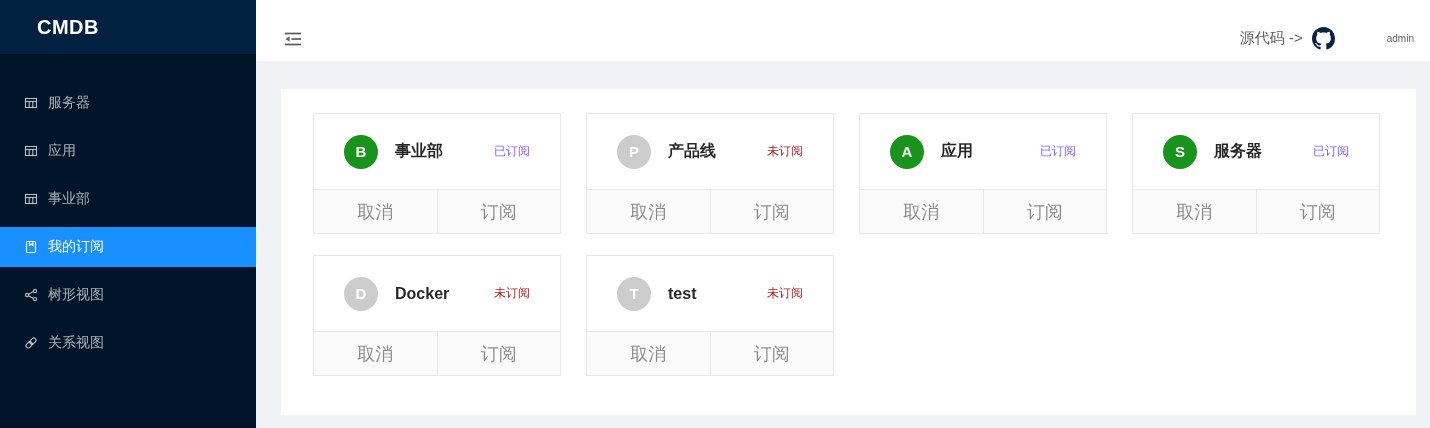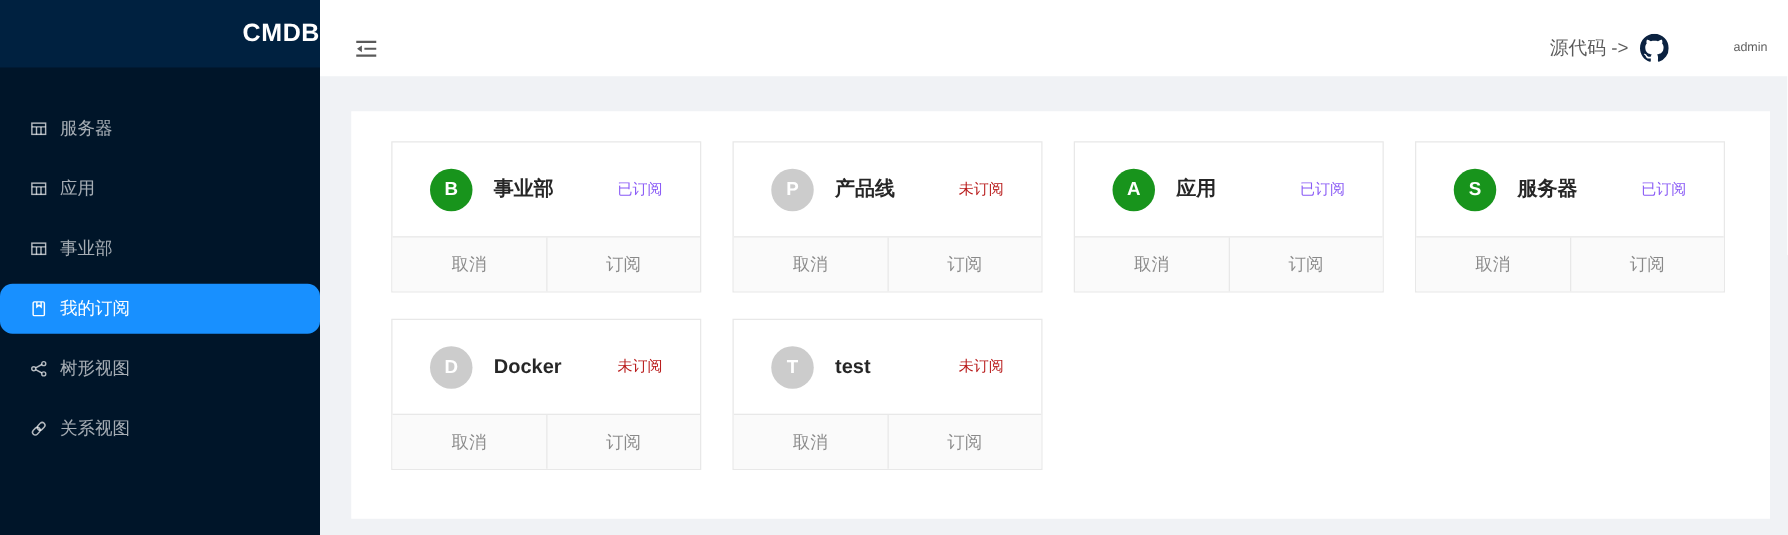--- a/index.html
+++ b/index.html
@@ -2,38 +2,38 @@
 <html><head>
 <meta charset="utf-8">
 <style>
   * { box-sizing: border-box; }
   html,body { margin:0; padding:0; }
   body {
     width:1430px; height:428px; overflow:hidden;
     font-family:"Liberation Sans","DejaVu Sans",sans-serif;
     -webkit-font-smoothing:antialiased;
   }
-  .app { display:flex; width:1430px; height:428px;text-align:right; }
+  .app { display:flex; width:1430px; height:428px; }
 
   
   .sidebar { width:256px; flex-shrink:0; background:#001529; display:flex; flex-direction:column; }
   .logo {
     height:54px; background:#002140; color:#ffffff;
     font-size:20px; font-weight:bold; letter-spacing:.5px;
     line-height:54px; padding-left:37px; cursor:pointer;
   }
   .menu { padding-top:21px; }
   .menu-item {
     height:40px; margin:8px 0; padding-left:24px;
     display:flex; align-items:center;
     color:rgba(255,255,255,0.65); font-size:14px; cursor:pointer;
   }
   .menu-item .micon { width:14px; height:14px; margin-right:10px; display:inline-flex; flex-shrink:0; }
   .menu-item svg { width:14px; height:14px; stroke:rgba(255,255,255,0.7); fill:none; stroke-width:1.15; }
-  .menu-item.active { background:#1890ff; color:#ffffff;border-radius:10px; }
+  .menu-item.active { background:#1890ff; color:#ffffff; }
   .menu-item.active svg { stroke:#ffffff; }
 
   
   .main { flex:1; display:flex; flex-direction:column; min-width:0; }
 
   .topbar {
     height:61px; background:#ffffff; flex-shrink:0;
     display:flex; align-items:center; padding:16px 16px 0 27px;
   }
   .trigger { width:20px; height:20px; cursor:pointer; display:inline-flex; }
@@ -58,21 +58,21 @@
   }
   .avatar.green { background:#18941c; }
   .avatar.gray  { background:#cccccc; }
   .card-title { margin-left:17px; font-size:16px; font-weight:600; color:rgba(0,0,0,0.85); }
   .status { margin-left:auto; font-size:12px; }
   .status.on  { color:#8b5cf6; }
   .status.off { color:#b91c1c; }
   .card-actions { display:flex; height:44px; background:#fafafa; border-top:1px solid #e8e8e8; }
   .action {
     flex:1; display:flex; align-items:center; justify-content:center;
-    font-size:14px; color:rgba(0,0,0,0.45); cursor:pointer;
+    font-size:18px; color:rgba(0,0,0,0.45); cursor:pointer;
   }
   .action.first { border-right:1px solid #e8e8e8; }
 </style>
 </head>
 <body>
 
 <div class="app">
 
   <aside class="sidebar">
     <div class="logo">CMDB</div>

